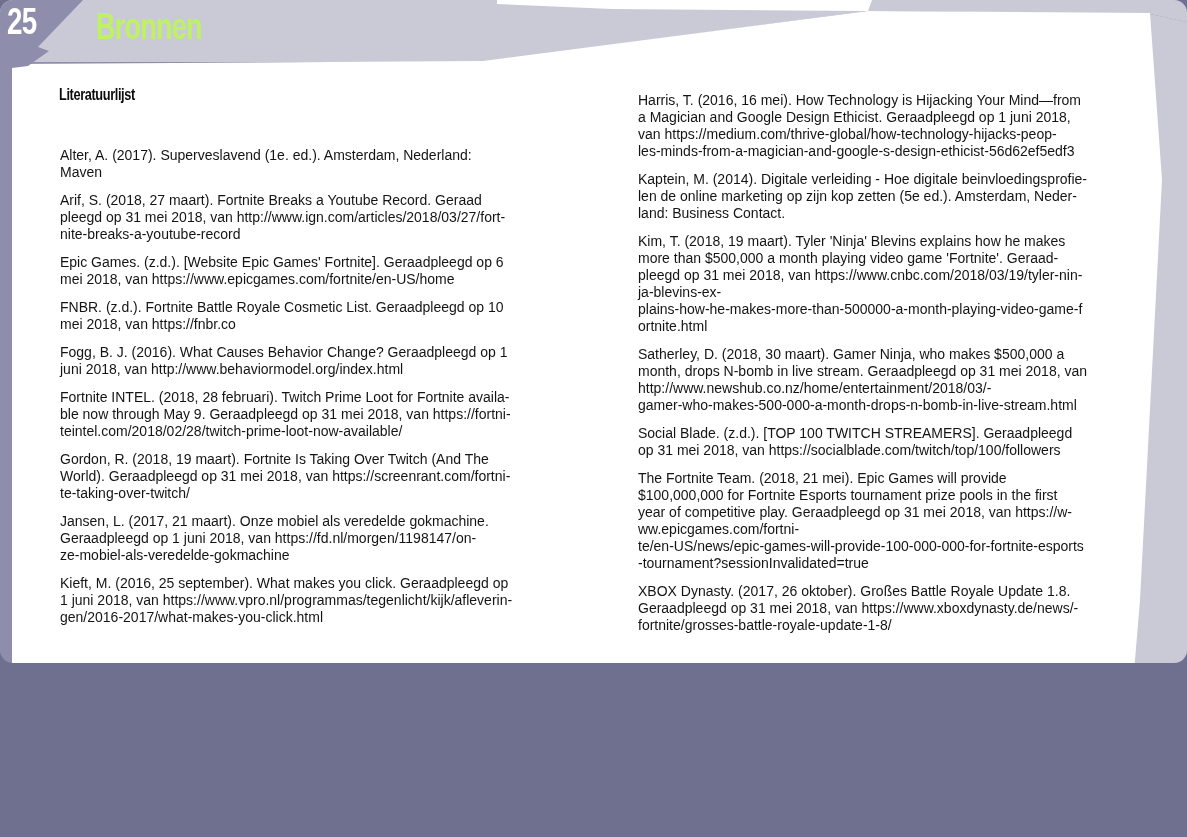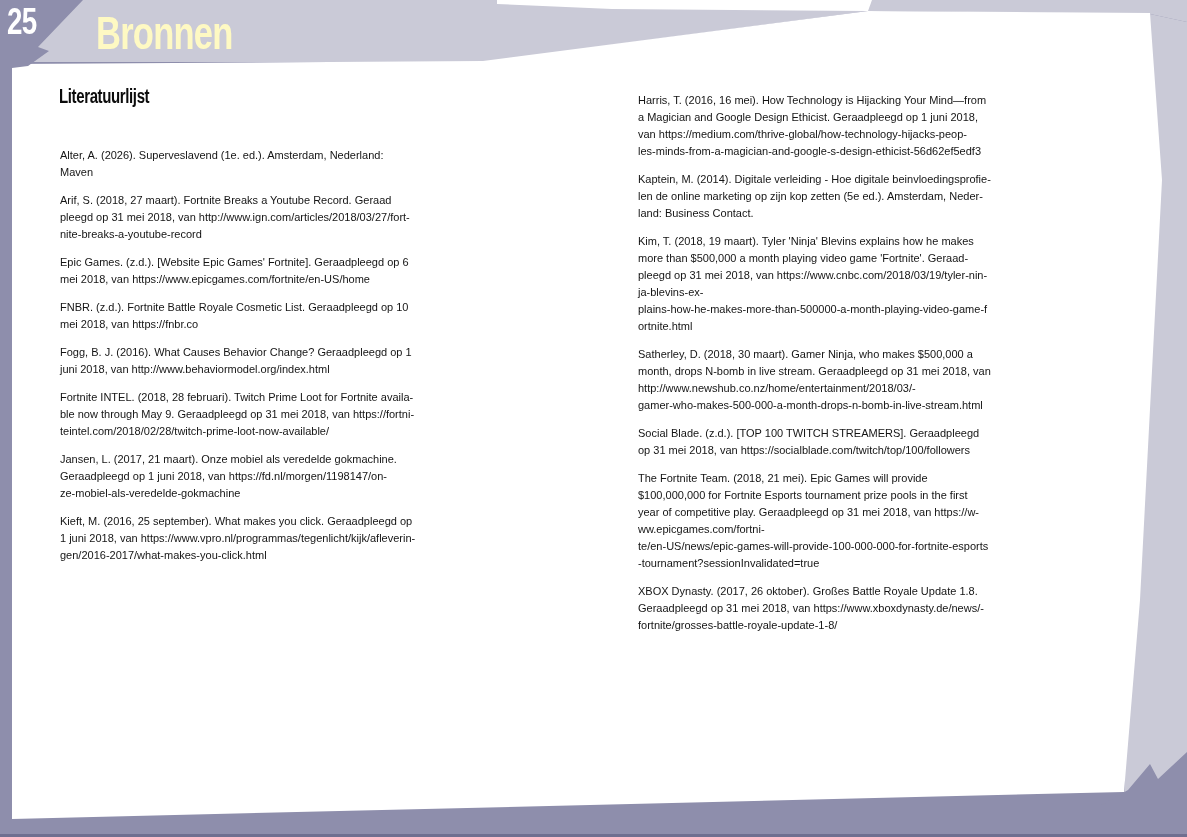--- a/index.html
+++ b/index.html
@@ -1,45 +1,46 @@
 <!DOCTYPE html>
 <html><head>
 <meta charset="utf-8">
 <style>
   html,body{margin:0;padding:0;background:#6f6f90;}
   #canvas{
     position:relative;
-    width:1187px;height:834px;
+    width:1187px;height:663px;
     overflow:hidden;
     font-family:"Liberation Sans",sans-serif;
+    border-radius:13px;
   }
   #bg-art{position:absolute;left:0;top:0;width:1187px;height:837px;}
   .condensed{
     display:inline-block;
     transform:scaleX(.75);
     transform-origin:left center;
     font-weight:bold;
     white-space:nowrap;
   }
   #page-number{
     position:absolute;left:7px;top:1px;
     font-size:37px;color:#ffffff;letter-spacing:-1px;
   }
   #page-title{
     position:absolute;left:96px;top:6px;
-    font-size:46px;color:#fef9c3;letter-spacing:-1px;
+    font-size:36px;color:#bef264;letter-spacing:-1px;
   }
   #section-heading{
     position:absolute;left:59px;top:85px;
-    font-size:20px;color:#0c0c0c;letter-spacing:-.5px;
+    font-size:17px;color:#0c0c0c;letter-spacing:-.5px;
   }
   .col{
     position:absolute;
     color:#141414;
-    font-size:11px;line-height:17px;
+    font-size:14px;line-height:17px;
   }
   #col-left{left:60px;top:147px;width:452px;}
   #col-right{left:638px;top:92px;width:456px;}
   .ref{
     margin:0 0 11px 0;
     white-space:pre;
   }
 </style>
 </head>
 <body>
@@ -56,34 +57,37 @@
     <polygon points="0,0 83,0 38,47 49,51 28,66 12,68 12,82 0,90" fill="#8e8eac"></polygon>
   </svg>
 
   <div id="page-number"><span class="condensed">25</span></div>
 
   <div id="page-title"><span class="condensed">Bronnen</span></div>
 
   <div id="section-heading"><span class="condensed">Literatuurlijst</span></div>
 
   <div id="col-left" class="col">
-    <p class="ref">Alter, A. (2026). Superveslavend (1e. ed.). Amsterdam, Nederland:
+    <p class="ref">Alter, A. (2017). Superveslavend (1e. ed.). Amsterdam, Nederland:
 Maven</p>
     <p class="ref">Arif, S. (2018, 27 maart). Fortnite Breaks a Youtube Record. Geraad
 pleegd op 31 mei 2018, van http://www.ign.com/articles/2018/03/27/fort-
 nite-breaks-a-youtube-record</p>
     <p class="ref">Epic Games. (z.d.). [Website Epic Games' Fortnite]. Geraadpleegd op 6
 mei 2018, van https://www.epicgames.com/fortnite/en-US/home</p>
     <p class="ref">FNBR. (z.d.). Fortnite Battle Royale Cosmetic List. Geraadpleegd op 10
 mei 2018, van https://fnbr.co</p>
     <p class="ref">Fogg, B. J. (2016). What Causes Behavior Change? Geraadpleegd op 1
 juni 2018, van http://www.behaviormodel.org/index.html</p>
     <p class="ref">Fortnite INTEL. (2018, 28 februari). Twitch Prime Loot for Fortnite availa-
 ble now through May 9. Geraadpleegd op 31 mei 2018, van https://fortni-
 teintel.com/2018/02/28/twitch-prime-loot-now-available/</p>
+    <p class="ref">Gordon, R. (2018, 19 maart). Fortnite Is Taking Over Twitch (And The
+World). Geraadpleegd op 31 mei 2018, van https://screenrant.com/fortni-
+te-taking-over-twitch/</p>
     <p class="ref">Jansen, L. (2017, 21 maart). Onze mobiel als veredelde gokmachine.
 Geraadpleegd op 1 juni 2018, van https://fd.nl/morgen/1198147/on-
 ze-mobiel-als-veredelde-gokmachine</p>
     <p class="ref">Kieft, M. (2016, 25 september). What makes you click. Geraadpleegd op
 1 juni 2018, van https://www.vpro.nl/programmas/tegenlicht/kijk/afleverin-
 gen/2016-2017/what-makes-you-click.html</p>
   </div>
 
   <div id="col-right" class="col">
     <p class="ref">Harris, T. (2016, 16 mei). How Technology is Hijacking Your Mind—from

